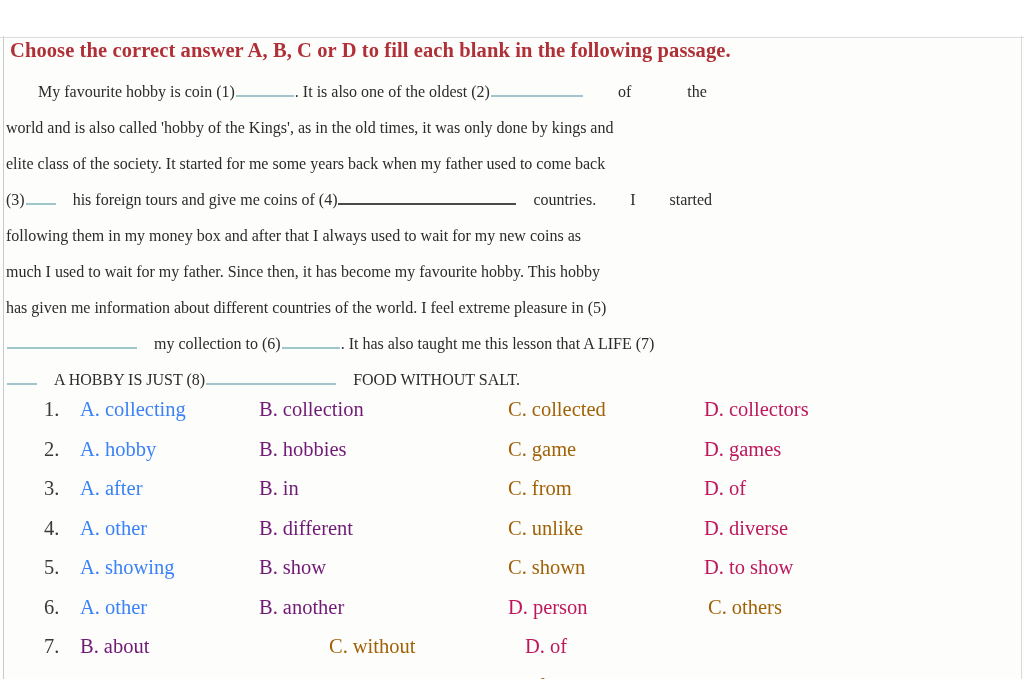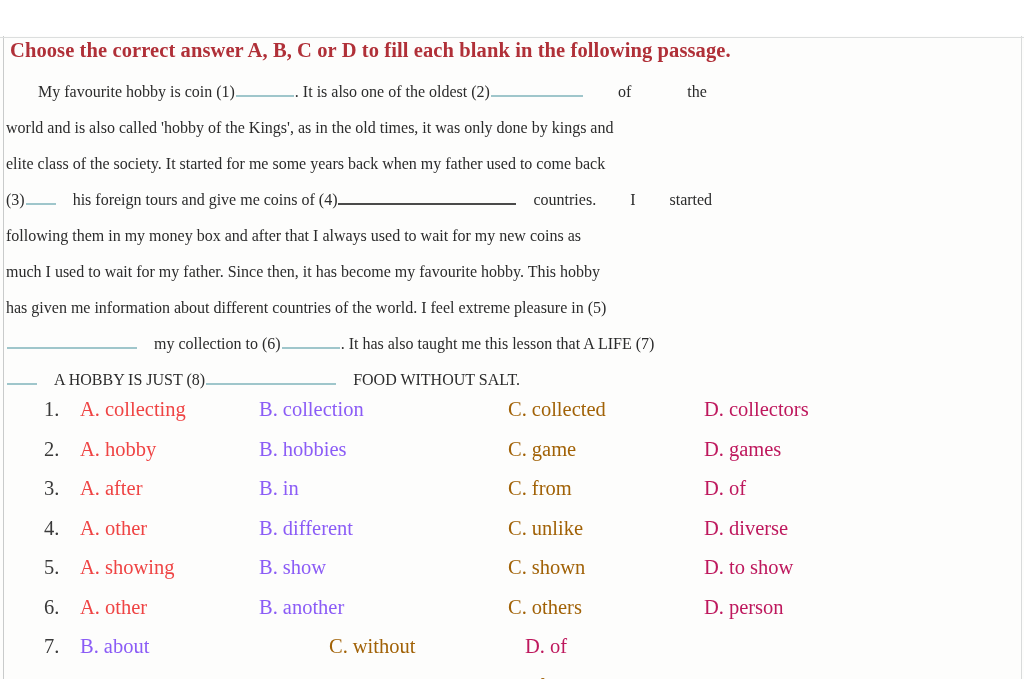--- a/index.html
+++ b/index.html
@@ -111,22 +111,22 @@
   }
   .opt-num {
     width: 36px;
     color: #3a3a3a;
     text-align: left;
     flex: 0 0 36px;
   }
   .opt-cell {
     white-space: nowrap;
   }
-  .opt-a { flex: 0 0 179px; color: #ef4444; }
-  .opt-b { flex: 0 0 249px; color: #8b5cf6; }
+  .opt-a { flex: 0 0 179px; color: #3b82f6; }
+  .opt-b { flex: 0 0 249px; color: #701a75; }
   .opt-c { flex: 0 0 196px; color: #a16207; }
   .opt-d { flex: 0 0 200px; color: #be185d; }
 
   .opt-letter { margin-right: 5px; }
 </style>
 </head>
 <body>
 
 <div id="page">
 
@@ -197,22 +197,22 @@
       <span class="opt-cell opt-a"><span class="opt-letter">A.</span><span>showing</span></span>
       <span class="opt-cell opt-b"><span class="opt-letter">B.</span><span>show</span></span>
       <span class="opt-cell opt-c"><span class="opt-letter">C.</span><span>shown</span></span>
       <span class="opt-cell opt-d"><span class="opt-letter">D.</span><span>to show</span></span>
     </div>
 
     <div class="opt-row">
       <span class="opt-num">6.</span>
       <span class="opt-cell opt-a"><span class="opt-letter">A.</span><span>other</span></span>
       <span class="opt-cell opt-b"><span class="opt-letter">B.</span><span>another</span></span>
+      <span class="opt-cell opt-d"><span class="opt-letter">D.</span><span>person</span></span>
       <span class="opt-cell opt-c"><span class="opt-letter">C.</span><span>others</span></span>
-      <span class="opt-cell opt-d"><span class="opt-letter">D.</span><span>person</span></span>
     </div>
 
     <div class="opt-row">
       <span class="opt-num">7.</span>
       <span class="opt-cell opt-b"><span class="opt-letter">B.</span><span>about</span></span>
       <span class="opt-cell opt-c"><span class="opt-letter">C.</span><span>without</span></span>
       <span class="opt-cell opt-d"><span class="opt-letter">D.</span><span>of</span></span>
     </div>
 
     <div class="opt-row">

